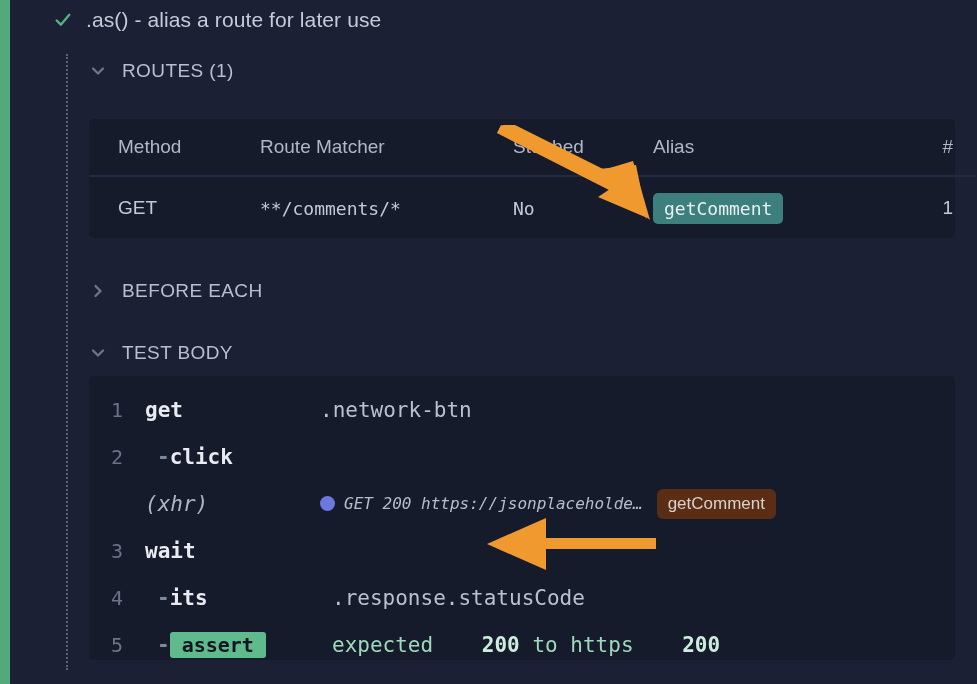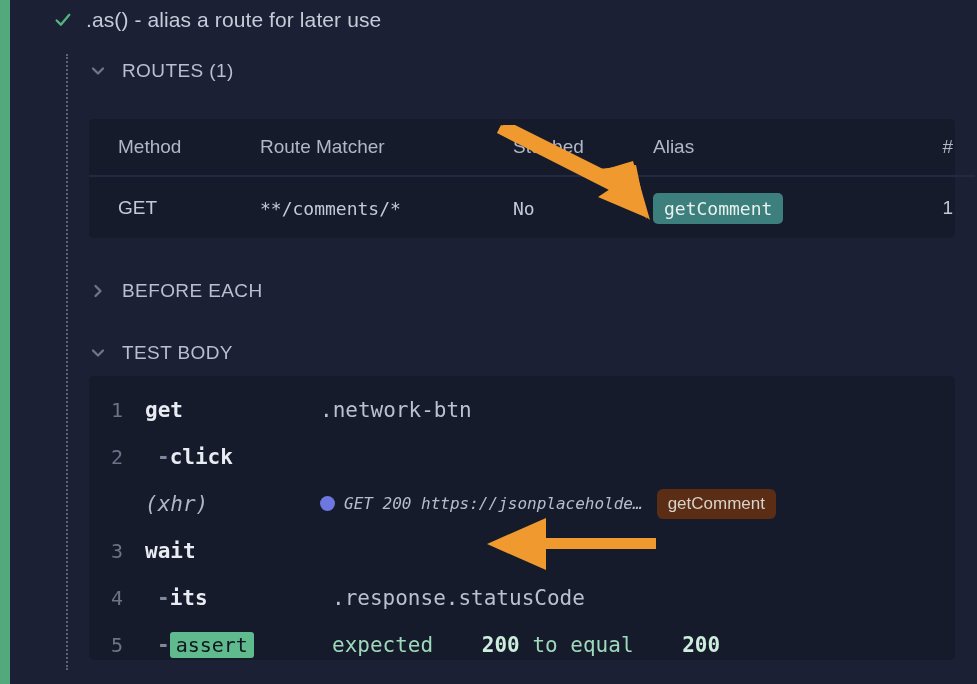--- a/index.html
+++ b/index.html
@@ -180,23 +180,23 @@
     min-width: 0;
   }
   .msg-plain { color: #b9c0d0; }
 
   .dash { color: #7f879b; }
 
   .assert-badge {
     display: inline-block;
     background: #5fba8d;
     color: #10151f;
-    font-weight: normal;
+    font-weight: bold;
     font-size: 20px;
-    padding: 1px 6px;
+    padding: 1px 12px;
     border-radius: 3px;
   }
   .assert-text { color: #9fd9bc; font-size: 21px; }
   .assert-val  { color: #cdeedd; font-weight: bold; margin-left: 36px; }
 
   .xhr-dot {
     width: 15px; height: 15px;
     border-radius: 50%;
     background: #6c78e0;
     flex: 0 0 auto;
@@ -336,21 +336,21 @@
         </span>
     </div>
 
     <div class="cmd-row">
       <span class="cmd-num">5</span>
       <span class="cmd-name child"><span class="dash">-</span><span class="assert-badge">assert</span></span>
       <span class="cmd-msg">
         <span class="assert-text">
           <span>expected</span>
           <span class="assert-val">200</span>
-          <span>to equal</span>
+          <span>to https</span>
           <span class="assert-val">200</span>
         </span>
       </span>
     </div>
 
   </div>
 </div>
 
 <svg class="arrow-svg" id="arrow-alias-cell" viewBox="0 0 180 100">
   <path d="M4 4 L118 62 L103 72 L150 92 L140 44 L126 53 L12 -4 Z" fill="#f0992e"></path>

